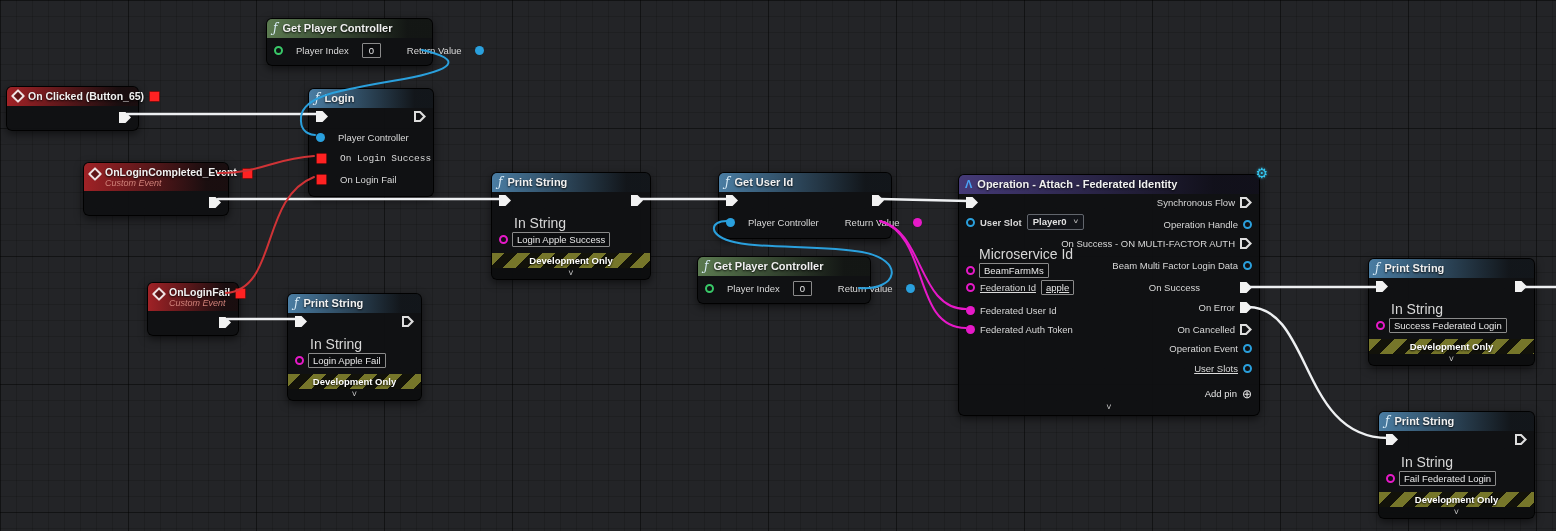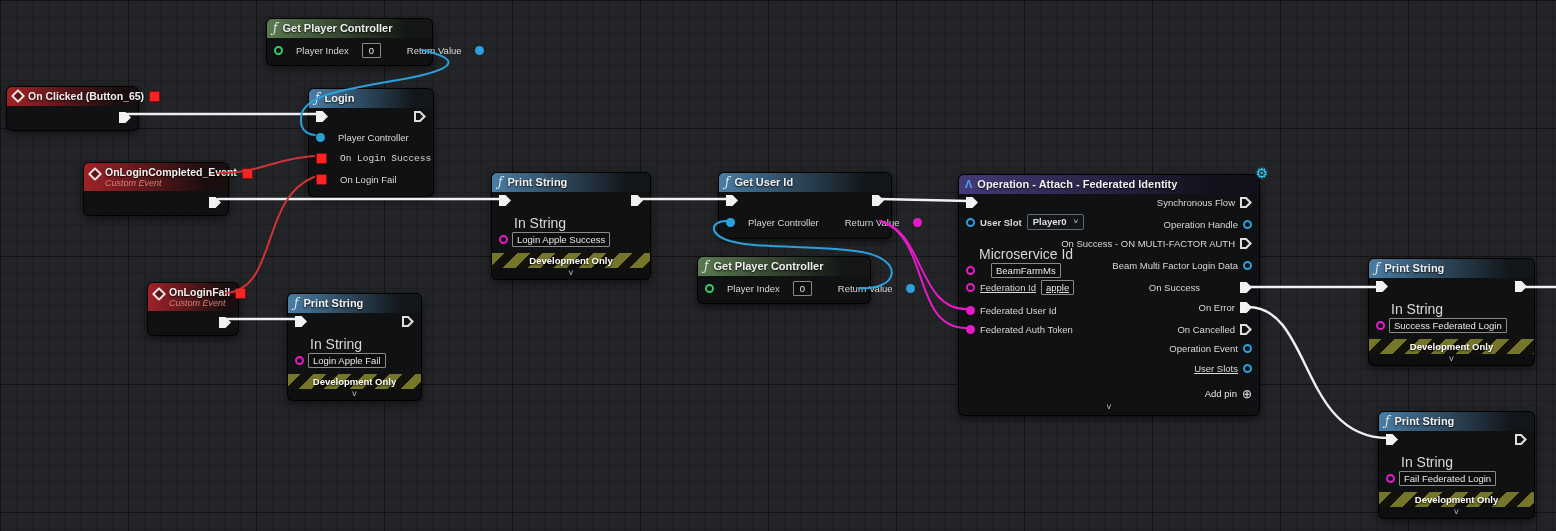--- a/index.html
+++ b/index.html
@@ -235,21 +235,21 @@
       <div class="absrow" style="left:7px;top:21px;height:14px;font-weight:bold;">
         <span class="cpin hollow c-blue"></span>
         <span class="lbl">User Slot</span>
         <span class="dropdown">
           <span>Player0</span>
           <span style="font-size:8px;color:#aaa;">˅</span>
         </span>
       </div>
       <div style="position:absolute;left:7px;top:52px;">
         <div class="lbl small">Microservice Id</div>
-        <div style="display:flex;align-items:center;gap:16px;">
+        <div style="display:flex;align-items:center;gap:4px;">
           <span class="cpin hollow c-mag"></span>
           <span class="tbox">BeamFarmMs</span>
         </div>
       </div>
       <div class="absrow" style="left:7px;top:87px;text-decoration:underline;">
         <span class="cpin hollow c-mag"></span>
         <span class="lbl">Federation Id</span>
         <span class="tbox">apple</span>
       </div>
       <div class="absrow" style="left:7px;top:110px;">

